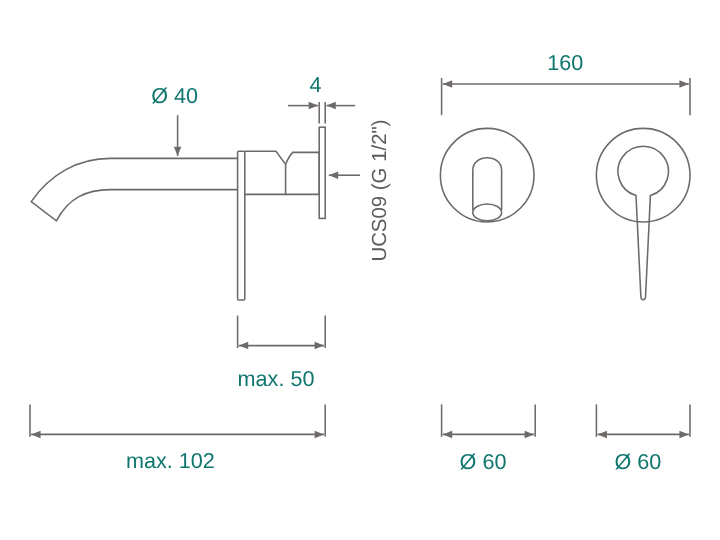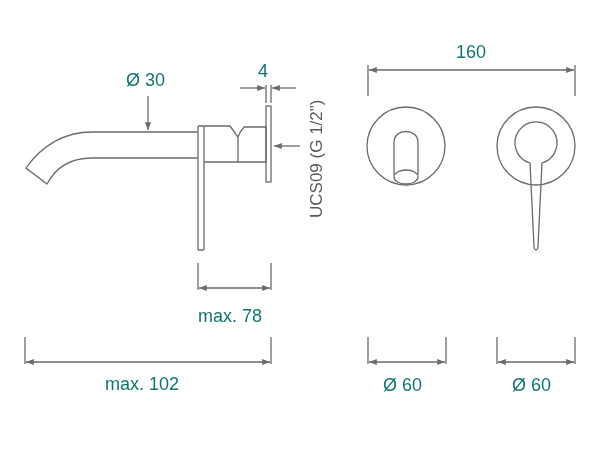--- a/index.html
+++ b/index.html
@@ -81,20 +81,20 @@
     <line x1="369" y1="362" x2="445" y2="362" marker-start="url(#arr)" marker-end="url(#arr)"></line>
   </g>
 
   <g>
     <line x1="497" y1="337" x2="497" y2="364"></line>
     <line x1="575" y1="337" x2="575" y2="364"></line>
     <line x1="498" y1="362" x2="574" y2="362" marker-start="url(#arr)" marker-end="url(#arr)"></line>
   </g>
 </svg>
 
-<div class="lbl" style="left:126px; top:71px;">Ø 30</div>
+<div class="lbl" style="left:126px; top:71px;">Ø 40</div>
 <div class="lbl" style="left:258px; top:62px;">4</div>
 <div class="vlbl" style="left:308px; top:218px;">UCS09 (G 1/2")</div>
-<div class="lbl" style="left:198px; top:307px;">max. 78</div>
+<div class="lbl" style="left:198px; top:307px;">max. 50</div>
 <div class="lbl" style="left:105px; top:375px;">max. 102</div>
 <div class="lbl" style="left:456px; top:43px;">160</div>
 <div class="lbl" style="left:383px; top:376px;">Ø 60</div>
 <div class="lbl" style="left:512px; top:376px;">Ø 60</div>
 
 </body></html>

